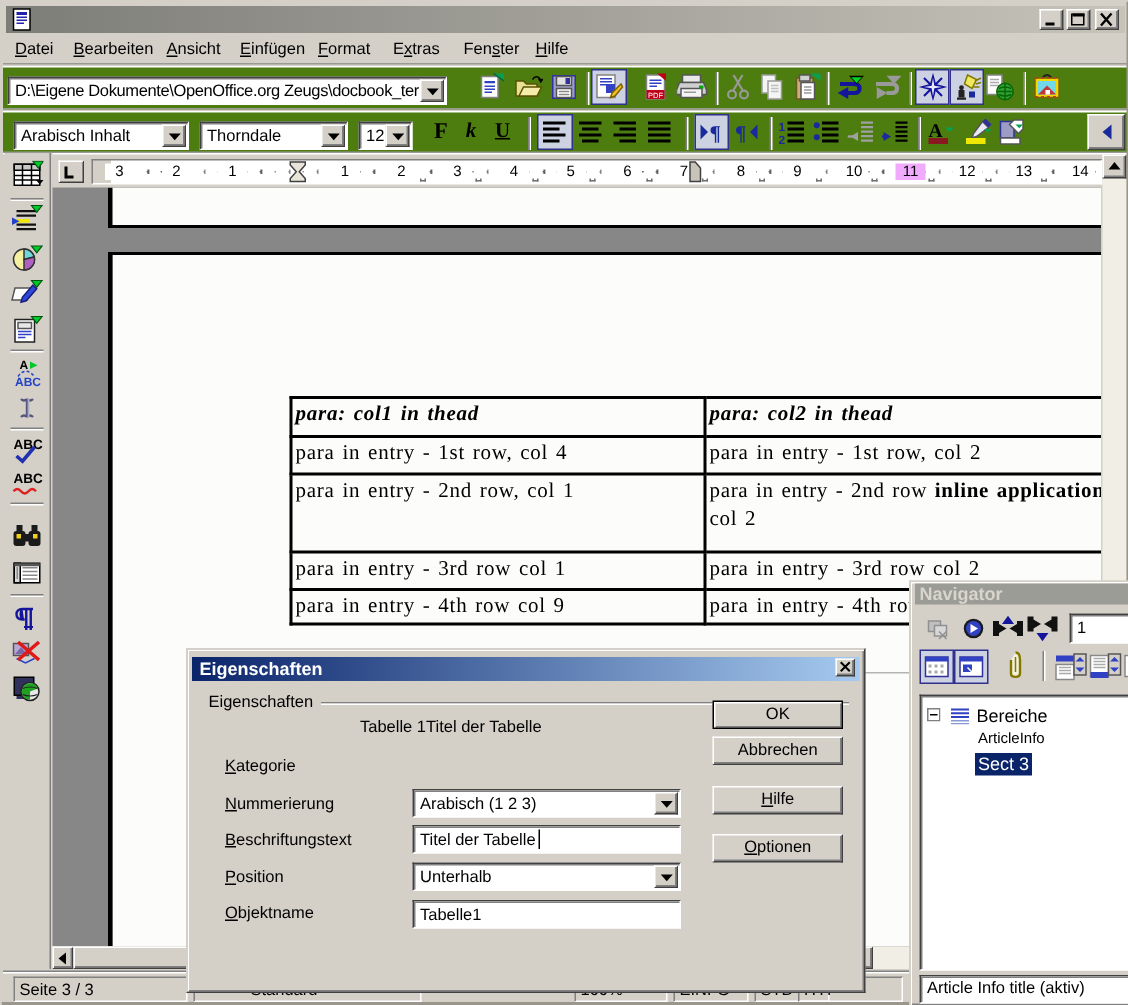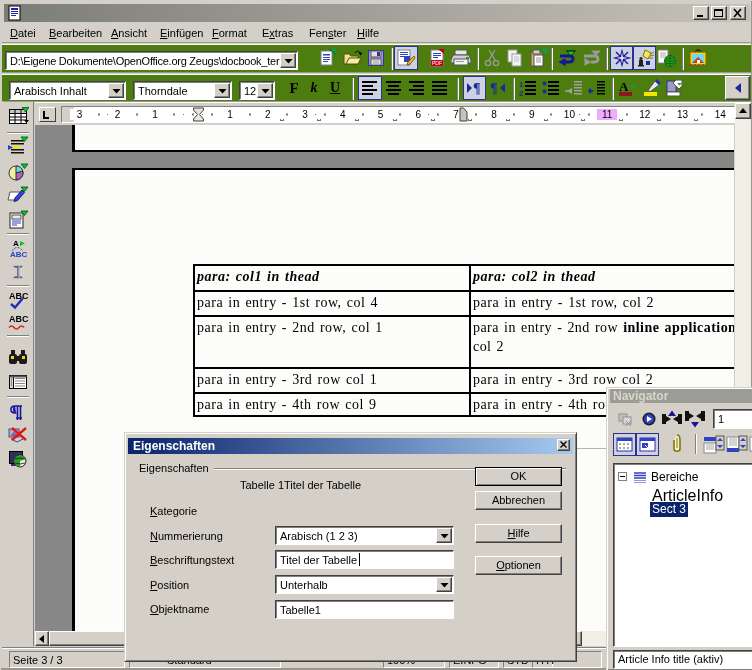--- a/index.html
+++ b/index.html
@@ -741,21 +741,21 @@
         </svg>
       <svg class="abs" style="left:19px;top:7px" width="14" height="12">
           <g stroke="#3141c4" stroke-width="1.4">
             <path d="M1 2 H13 M1 4.5 H13 M1 7 H13"></path>
           </g>
           <g stroke="#8898d8">
             <path d="M1 9.5 H13 M1 11.5 H13"></path>
           </g>
         </svg>
       <div class="abs" style="left:37px;top:6px;font-size:12px">Bereiche</div>
-      <div class="abs" style="left:38px;top:23px;font-size:16px">ArticleInfo</div>
+      <div class="abs" style="left:38px;top:23px;font-size:10px">ArticleInfo</div>
       <div class="abs" style="left:36px;top:38px;font-size:12px;background:#0a246a;color:#fff;padding:0 2px 1px 2px">Sect 3</div>
     </div>
     <div class="abs" style="left:6px;top:262px;width:144px;height:19px;background:#fff;border:1px solid;border-color:#404040 #fff #fff #404040;box-shadow:inset 1px 1px #808080">
         <span class="ctext" style="top:2px">Article Info title (aktiv)</span>
       </div>
   </div>
 
   <div class="abs" id="dlg">
     <div id="dlgtitle">Eigenschaften</div>
     <div id="dlgx"><svg width="11" height="10">

